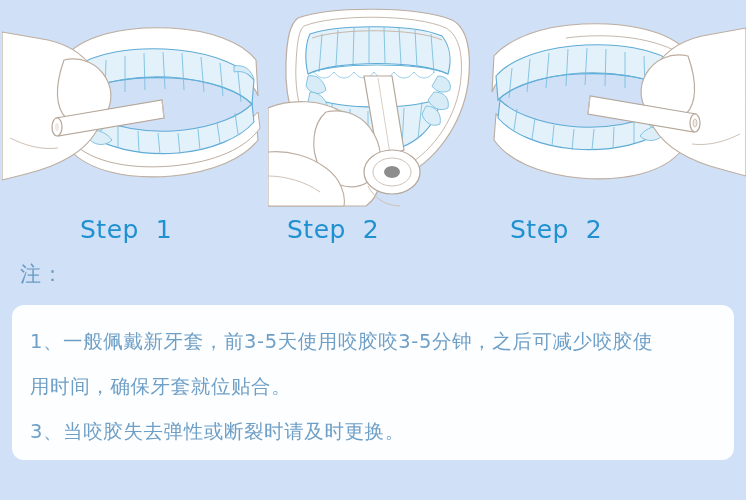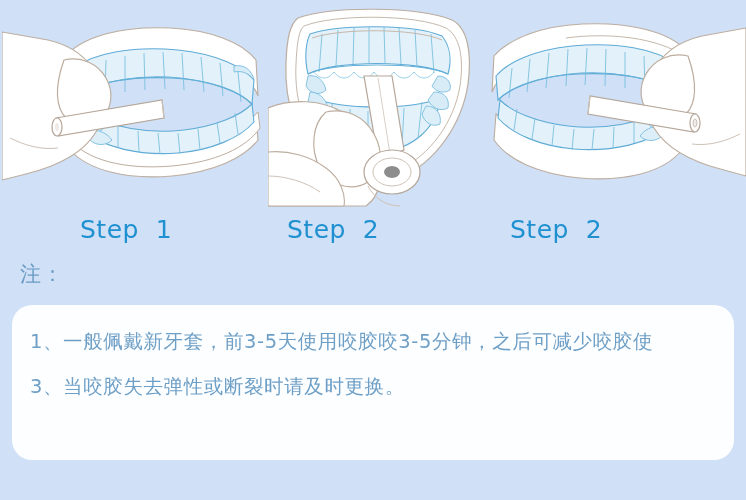--- a/index.html
+++ b/index.html
@@ -78,21 +78,21 @@
   }
 
   
   #note-box {
     position: absolute;
     left: 12px;
     top: 305px;
     width: 722px;
     height: 155px;
     background: #fdfeff;
-    border-radius: 20px;
+    border-radius: 12px;
     box-sizing: border-box;
     padding: 14px 18px 4px 18px;
   }
   .note-line {
     font-family: "DejaVu Sans", sans-serif;
     font-size: 19.5px;
     color: #6e9fc6;
     line-height: 45px;
     letter-spacing: 0.6px;
     white-space: pre;
@@ -292,16 +292,17 @@
   <div id="step-labels">
     <div class="step-label" id="step-label-1">Step  1</div>
     <div class="step-label" id="step-label-2">Step  2</div>
     <div class="step-label" id="step-label-3">Step  2</div>
   </div>
 
   <div id="note-heading">注：</div>
 
   <div id="note-box">
     <div class="note-line">1、一般佩戴新牙套，前3-5天使用咬胶咬3-5分钟，之后可减少咬胶使</div>
+    <div class="note-line">用时间，确保牙套就位贴合。</div>
     <div class="note-line">3、当咬胶失去弹性或断裂时请及时更换。</div>
   </div>
 
 </div>
 
 </body></html>

